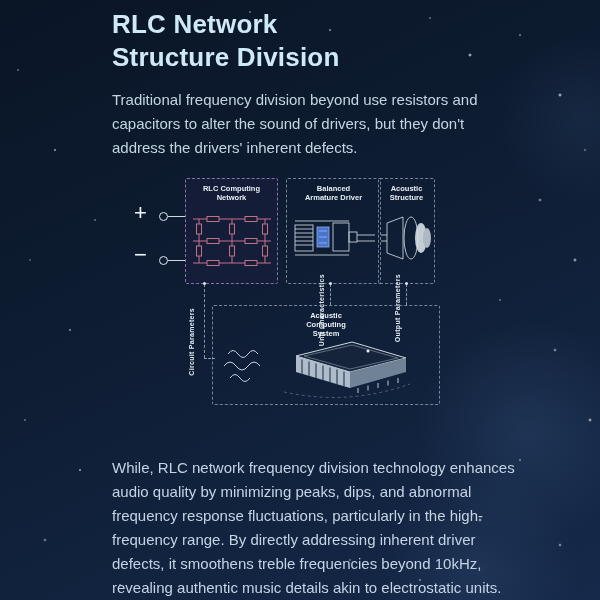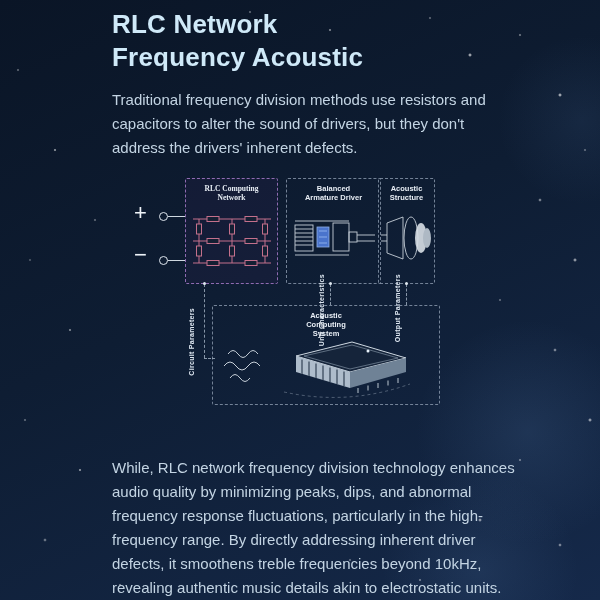--- a/index.html
+++ b/index.html
@@ -58,21 +58,21 @@
   .wire{position:absolute;height:0;border-top:1px solid #cfd8e0;}
   .w1{left:38px;top:44px;width:17px;}
   .w2{left:38px;top:88px;width:17px;}
 
   .box{position:absolute;box-sizing:border-box;border:1px dashed rgba(150,165,185,.75);border-radius:2px;}
   .rlc-box{left:55px;top:6px;width:93px;height:106px;border-color:#8f6bb1;background:rgba(70,45,110,.12);}
   .driver-box{left:156px;top:6px;width:95px;height:106px;}
   .acoustic-box{left:248px;top:6px;width:57px;height:106px;}
   .computing-box{left:82px;top:133px;width:228px;height:100px;}
   .box-label{margin:5px auto 0;text-align:center;color:#e8eef5;font-size:7.5px;font-weight:700;line-height:9px;}
-  .rlc-box .box-label{width:72px;font-family:Liberation Serif, serif;}
+  .rlc-box .box-label{width:72px;}
   .driver-box .box-label{width:66px;}
   .acoustic-box .box-label{width:40px;}
   .computing-box .box-label{width:68px;}
   .graphic{position:absolute;display:block;}
   .rlc-graphic{left:3px;top:26px;}
   .driver-graphic{left:4px;top:32px;}
   .acoustic-graphic{left:2px;top:32px;}
   .chip-graphic{left:5px;top:20px;}
 
   .dash-v{position:absolute;width:0;border-left:1px dashed rgba(175,190,205,.75);}
@@ -90,24 +90,24 @@
   .vl-output{left:264px;top:102px;}
   .vl-circuit{left:58px;top:136px;}
 </style>
 </head>
 <body>
 
 <div class="page">
 
   <h1 class="title">
     <span class="line">RLC Network</span>
-    <span class="line">Frequency Acoustic</span>
+    <span class="line">Structure Division</span>
   </h1>
 
-  <p class="para p1">Traditional frequency division methods use resistors and capacitors to alter the sound of drivers, but they don't address the drivers' inherent defects.</p>
+  <p class="para p1">Traditional frequency division beyond use resistors and capacitors to alter the sound of drivers, but they don't address the drivers' inherent defects.</p>
 
   <div class="diagram">
 
     <span class="plus">+</span>
     <span class="minus">−</span>
     <span class="term t1"></span>
     <span class="term t2"></span>
     <span class="wire w1"></span>
     <span class="wire w2"></span>
 

